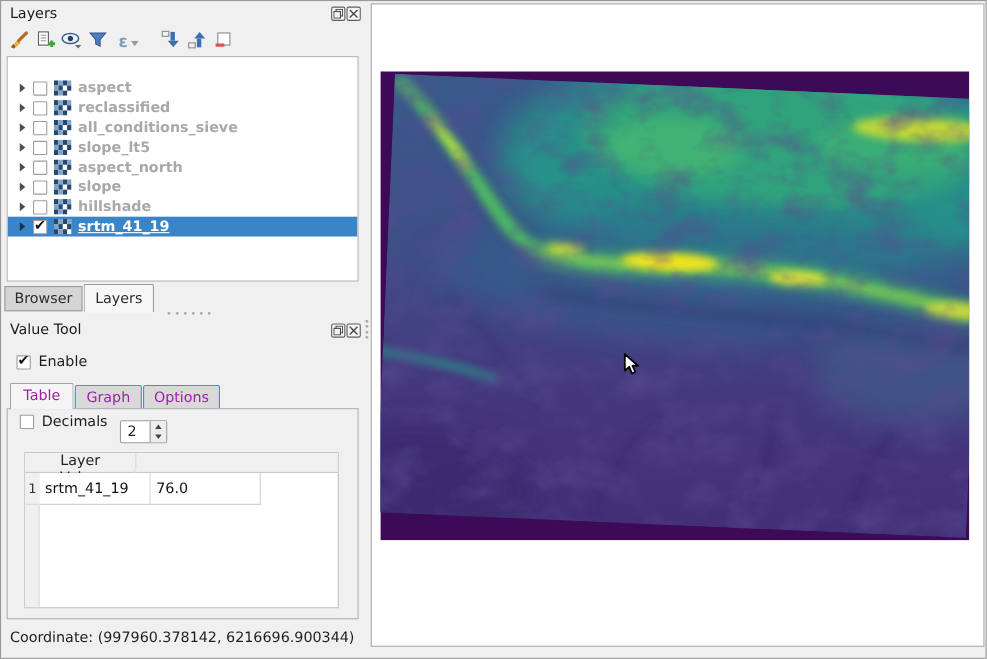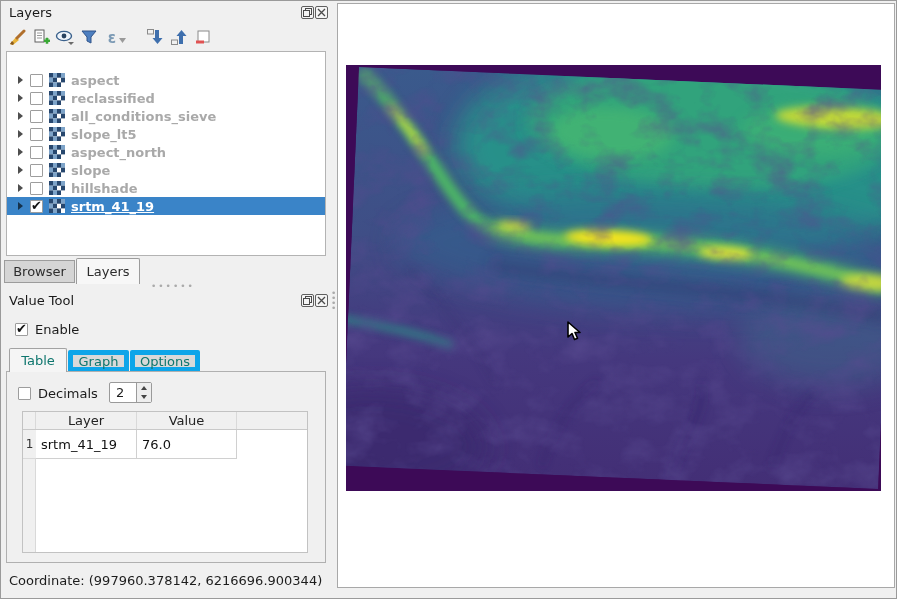--- a/index.html
+++ b/index.html
@@ -70,28 +70,28 @@
   }
   .dock-tab.active {
     background:#f7f7f7; border:1px solid #9c9c9c; border-bottom:none;
     top:257px; height:26px; border-radius:2px 2px 0 0;
   }
   .splitter-dots { color:#aaaaaa; font-size:9px; letter-spacing:2px; }
 
   
   .vt-tab {
     position:absolute; display:flex; align-items:center; justify-content:center;
-    font-size:13px; color:#0f766e;
+    font-size:13px; color:#a21caf;
   }
   .vt-tab.active {
     background:#f5f5f5; border:1px solid #a2a2a2; border-bottom:none;
     top:347px; height:24px; border-radius:2px 2px 0 0; z-index:2;
   }
   .vt-tab.inactive {
-    background:#d9d9d9; border:5px solid #0ea5e9; top:349px; height:22px;
+    background:#d9d9d9; border:1px solid #0ea5e9; top:349px; height:22px;
     border-radius:2px 2px 0 0;
   }
   .vt-frame {
     left:5px; top:370px; width:320px; height:192px;
     border:1px solid #b0b0b0; background:#f0f0f0; z-index:1;
   }
   .spinbox {
     left:108px; top:381px; width:43px; height:21px;
     background:#ffffff; border:1px solid #9a9a9a; border-radius:2px;
     display:flex;
@@ -108,21 +108,21 @@
   .vt-table {
     left:21px; top:410px; width:286px; height:142px;
     background:#ffffff; border:1px solid #c2c2c2;
   }
   .vt-table .vheader {
     position:absolute; left:0; top:0; bottom:0; width:13px;
     background:#f0f0f0; border-right:1px solid #d9d9d9;
   }
   .vt-table .hrow {
     position:absolute; left:0; top:0; right:0; height:18px;
-    background:#f0f0f0; border-bottom:1px solid #c9c9c9; display:flex;
+    background:#f0f0f0; border-bottom:1px solid #c9c9c9; display:flex;flex-direction:column;
   }
   .vt-table .hcell {
     display:flex; align-items:center; justify-content:center;
     border-right:1px solid #d9d9d9; font-size:13px; color:#222;
   }
   .vt-table .row1 { position:absolute; left:0; top:18px; height:29px; display:flex; }
   .vt-table .rownum {
     width:13px; display:flex; align-items:center; justify-content:center;
     background:#f0f0f0; font-size:12px; color:#333; border-bottom:1px solid #d9d9d9;
   }
@@ -424,21 +424,21 @@
   </div>
   <div class="vt-tab inactive" style="left:67px;width:61px;">
     <span>Graph</span>
   </div>
   <div class="vt-tab inactive" style="left:129px;width:70px;">
     <span>Options</span>
   </div>
 
   <div class="abs vt-frame"></div>
 
-  <div class="abs checkrow" style="left:17px;top:385px;z-index:3;">
+  <div class="abs checkrow" style="left:17px;top:375px;z-index:3;">
     <span class="checkbox"></span>
     <span>Decimals</span>
   </div>
   <div class="abs spinbox" style="z-index:3;">
     <span class="val">2</span>
     <span class="btns">
       <span class="b">
           <span class="tri-up"></span>
         </span>
       <span class="b">

